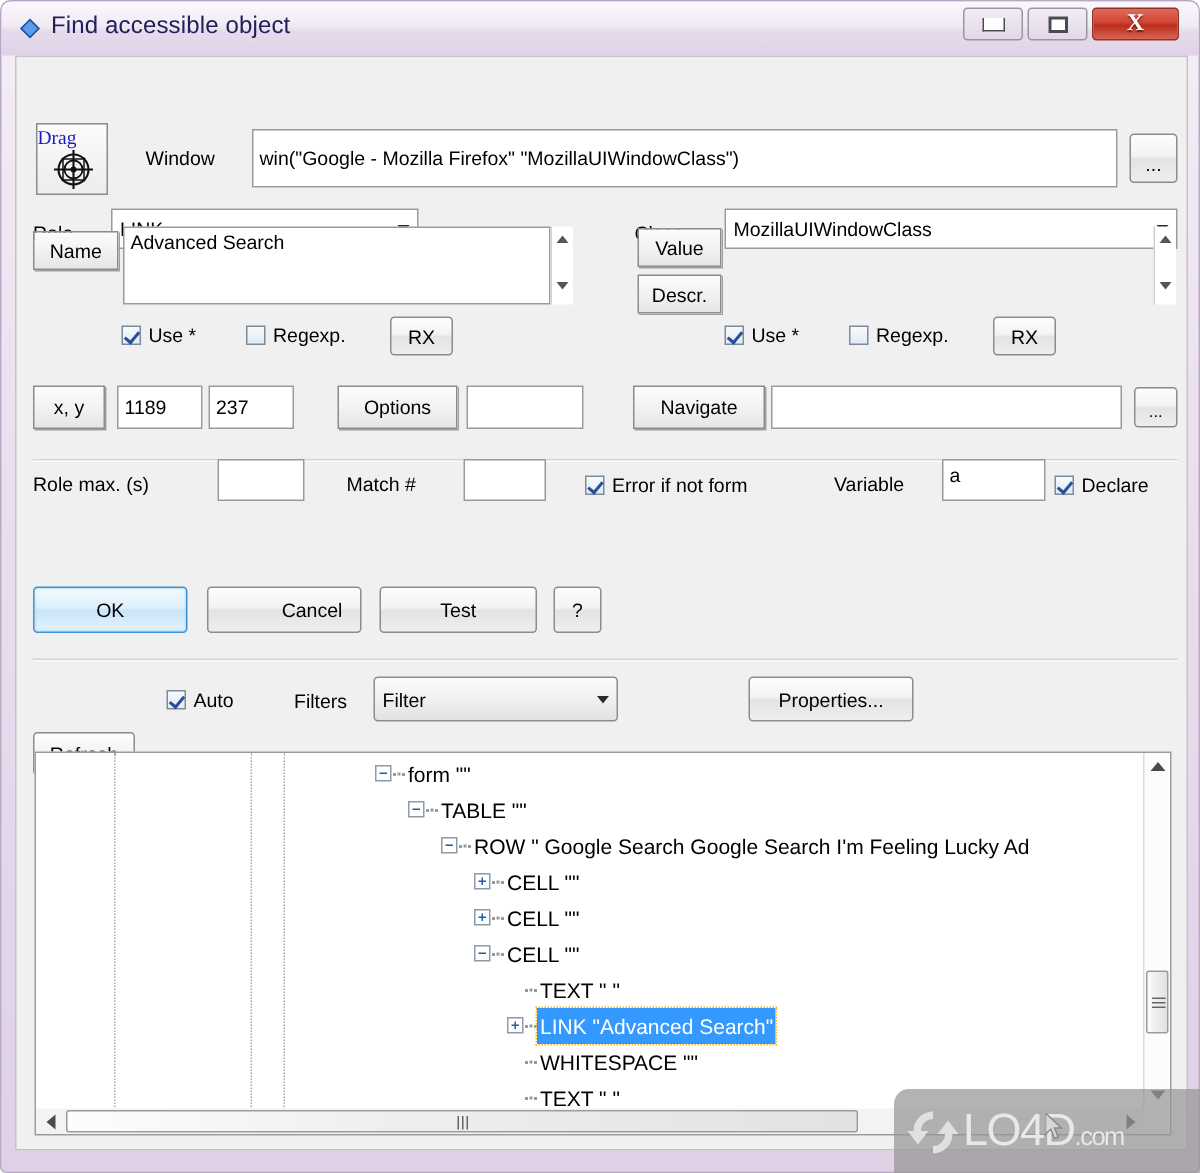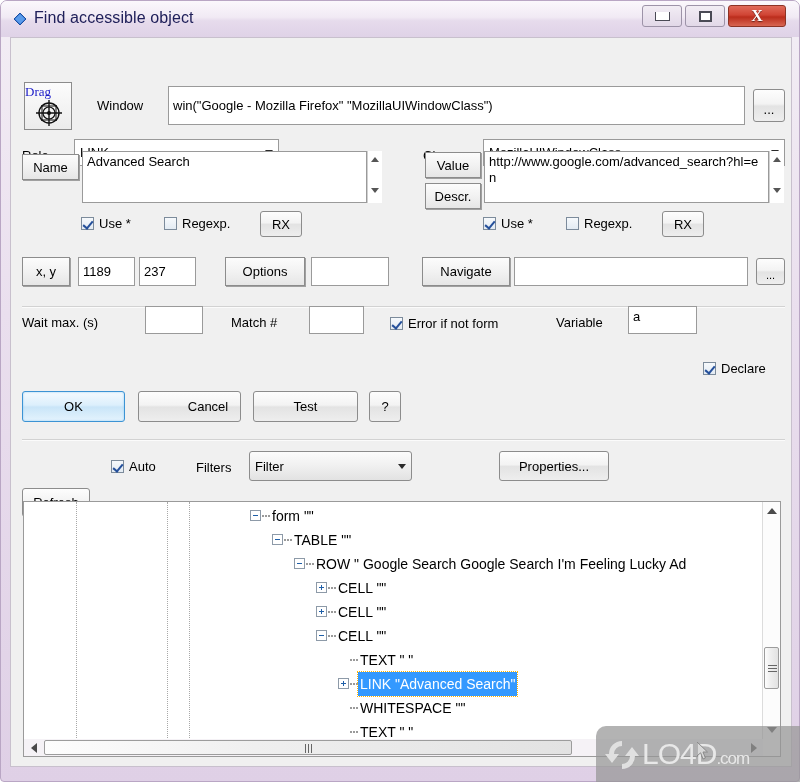--- a/index.html
+++ b/index.html
@@ -259,21 +259,20 @@
 
     <div class="btn flat" style="left:11px;top:116px;width:57px;height:26px;">Name</div>
     <div class="tbox multi" style="left:71px;top:113px;width:285px;height:52px;">Advanced Search</div>
     <div class="spin" style="left:356px;top:113px;height:52px;">
       <i class="up" style="margin-top:6px;"></i>
       <i class="dn" style="margin-top:26px;"></i>
     </div>
 
     <div class="btn flat" style="left:414px;top:114px;width:56px;height:26px;">Value</div>
     <div class="btn flat" style="left:414px;top:145px;width:56px;height:26px;">Descr.</div>
-    <div class="tbox multi" style="left:473px;top:113px;width:285px;height:52px;">http://www.google.com/advanced_search?hl=en</div>
     <div class="spin" style="left:758px;top:113px;height:52px;">
       <i class="up" style="margin-top:6px;"></i>
       <i class="dn" style="margin-top:26px;"></i>
     </div>
 
     <div class="cb" style="left:70px;top:178px;">
       <span class="box on"></span>
       <span>Use *</span>
     </div>
     <div class="cb" style="left:153px;top:178px;">
@@ -297,31 +296,31 @@
     <div class="tbox" style="left:128px;top:219px;width:57px;height:29px;line-height:23px;">237</div>
     <div class="btn flat" style="left:214px;top:219px;width:80px;height:29px;">Options</div>
     <div class="tbox" style="left:300px;top:219px;width:78px;height:29px;line-height:23px;"></div>
 
     <div class="btn flat" style="left:411px;top:219px;width:88px;height:29px;">Navigate</div>
     <div class="tbox" style="left:503px;top:219px;width:234px;height:29px;line-height:23px;"></div>
     <div class="btn" style="left:745px;top:220px;width:29px;height:27px;align-items:flex-end;padding-bottom:3px;font-size:11px;">...</div>
 
     <div class="hr" style="left:11px;top:268px;width:763px;"></div>
 
-    <span class="lbl" style="left:11px;top:277px;">Wait max. (s)</span>
+    <span class="lbl" style="left:11px;top:277px;">Role max. (s)</span>
     <div class="tbox" style="left:134px;top:268px;width:58px;height:28px;"></div>
     <span class="lbl" style="left:220px;top:277px;">Match #</span>
     <div class="tbox" style="left:298px;top:268px;width:55px;height:28px;"></div>
     <div class="cb" style="left:379px;top:278px;">
       <span class="box on"></span>
       <span>Error if not form</span>
     </div>
     <span class="lbl" style="left:545px;top:277px;">Variable</span>
     <div class="tbox" style="left:617px;top:268px;width:69px;height:28px;">a</div>
-    <div class="cb" style="left:692px;top:278px;margin-top:45px;">
+    <div class="cb" style="left:692px;top:278px;">
       <span class="box on"></span>
       <span>Declare</span>
     </div>
 
     <div class="btn default" style="left:11px;top:353px;width:103px;height:31px;font-weight:normal;">OK</div>
     <div class="btn" style="left:127px;top:353px;width:103px;height:31px;padding-left:37px;">Cancel</div>
     <div class="btn" style="left:242px;top:353px;width:105px;height:31px;">Test</div>
     <div class="btn" style="left:358px;top:353px;width:32px;height:31px;">?</div>
 
     <div class="hr" style="left:11px;top:401px;width:763px;"></div>

